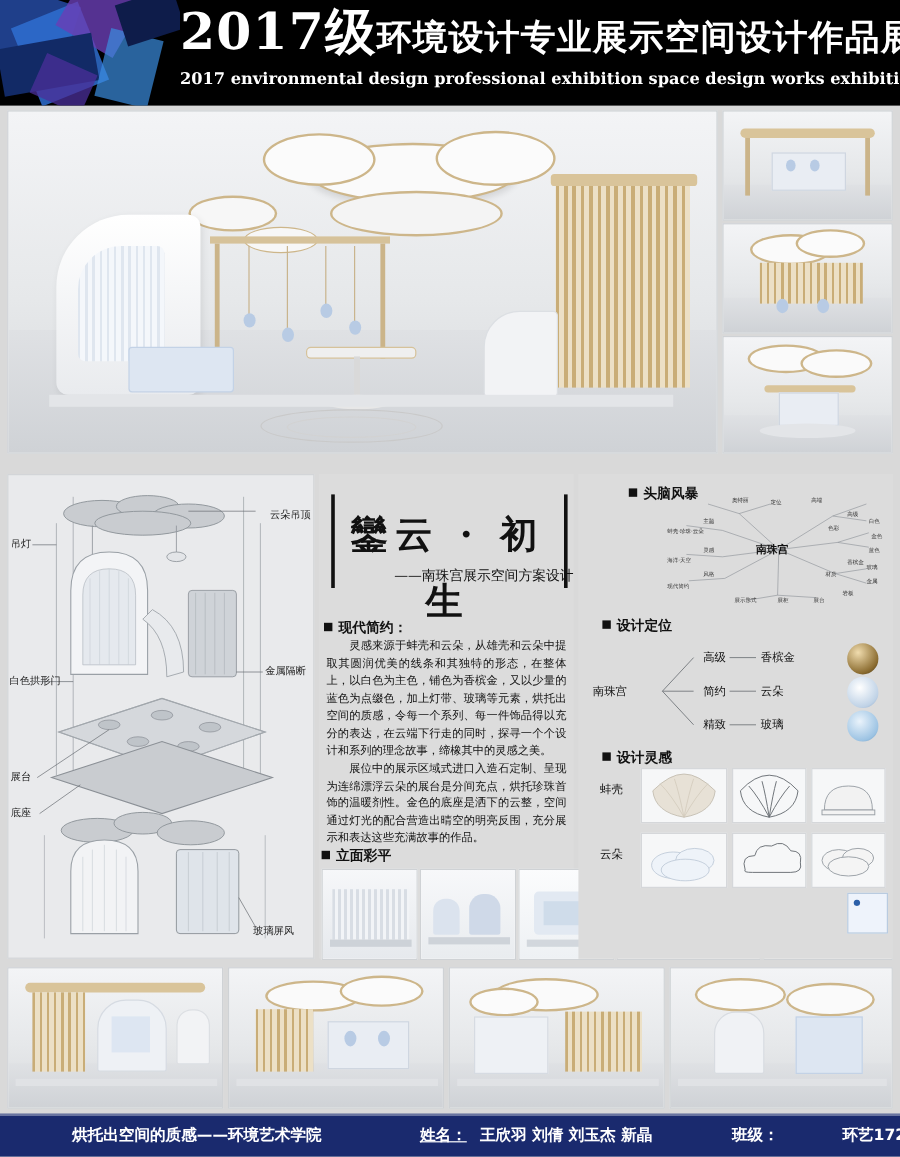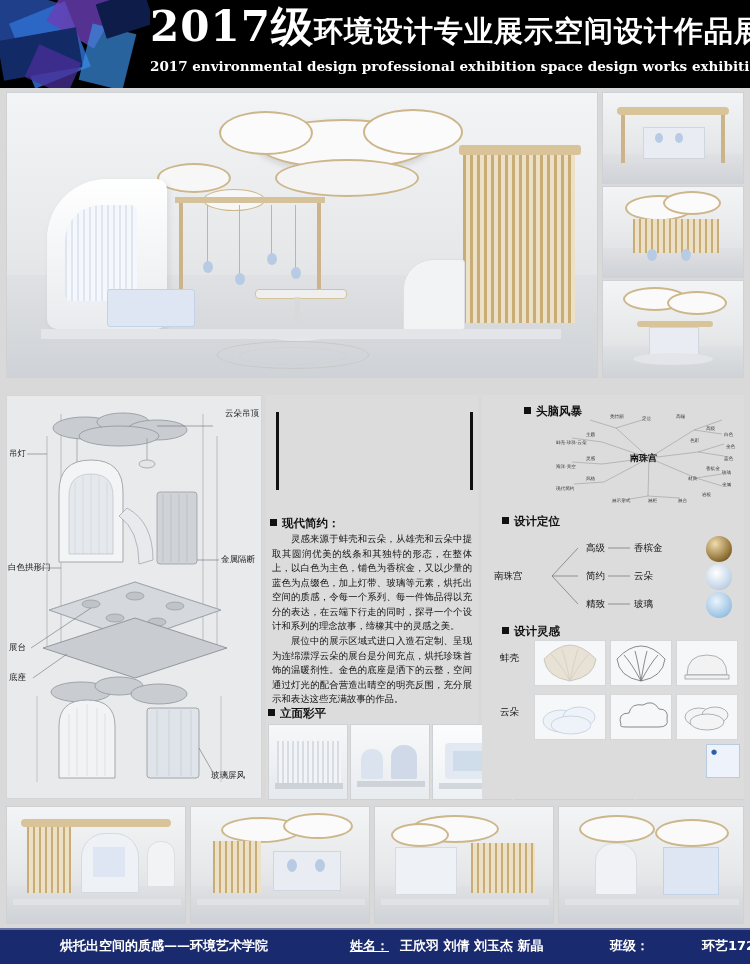--- a/index.html
+++ b/index.html
@@ -285,33 +285,35 @@
       <g stroke="#6b7075" stroke-width="0.6">
         <line x1="150" y1="30" x2="206" y2="30"></line>
         <line x1="40" y1="58" x2="20" y2="58"></line>
         <line x1="54" y1="172" x2="26" y2="172"></line>
         <line x1="190" y1="164" x2="212" y2="164"></line>
         <line x1="84" y1="212" x2="24" y2="252"></line>
         <line x1="60" y1="258" x2="26" y2="282"></line>
         <line x1="192" y1="352" x2="208" y2="380"></line>
       </g>
     </svg>
-    <div class="cap" style="left:218px;top:12px;">云朵吊顶</div>
+    <div class="cap" style="left:218px;top:28px;">云朵吊顶</div>
     <div class="cap" style="left:2px;top:52px;">吊灯</div>
     <div class="cap" style="left:1px;top:166px;">白色拱形门</div>
     <div class="cap" style="left:214px;top:158px;">金属隔断</div>
     <div class="cap" style="left:2px;top:246px;">展台</div>
     <div class="cap" style="left:2px;top:276px;">底座</div>
     <div class="cap" style="left:204px;top:374px;">玻璃屏风</div>
   </div>
 
   <div id="mid-text"></div>
 
+  <div class="brush">鑾云 · 初生</div>
   <div class="brush-rule" style="left:276px;top:412px;width:3px;height:78px;"></div>
   <div class="brush-rule" style="left:470px;top:412px;width:3px;height:78px;"></div>
+  <div class="subtitle">——南珠宫展示空间方案设计</div>
 
   <div class="sec-head" style="left:270px;top:516px;">
     <span class="sq"></span><span>现代简约：</span>
   </div>
   <div class="body-text" style="left:272px;top:532px;width:200px;text-indent:19px;">灵感来源于蚌壳和云朵，从雄壳和云朵中提取其圆润优美的线条和其独特的形态，在整体上，以白色为主色，铺色为香槟金，又以少量的蓝色为点缀色，加上灯带、玻璃等元素，烘托出空间的质感，令每一个系列、每一件饰品得以充分的表达，在云端下行走的同时，探寻一个个设计和系列的理念故事，缔橡其中的灵感之美。</div>
   <div class="body-text" style="left:272px;top:634px;width:200px;text-indent:19px;">展位中的展示区域式进口入造石定制、呈现为连绵漂浮云朵的展台是分间充点，烘托珍珠首饰的温暖剂性。金色的底座是洒下的云整，空间通过灯光的配合营造出晴空的明亮反围，充分展示和表达这些充满故事的作品。</div>
 
   <div class="sec-head" style="left:268px;top:706px;">
     <span class="sq"></span><span>立面彩平</span>
   </div>

